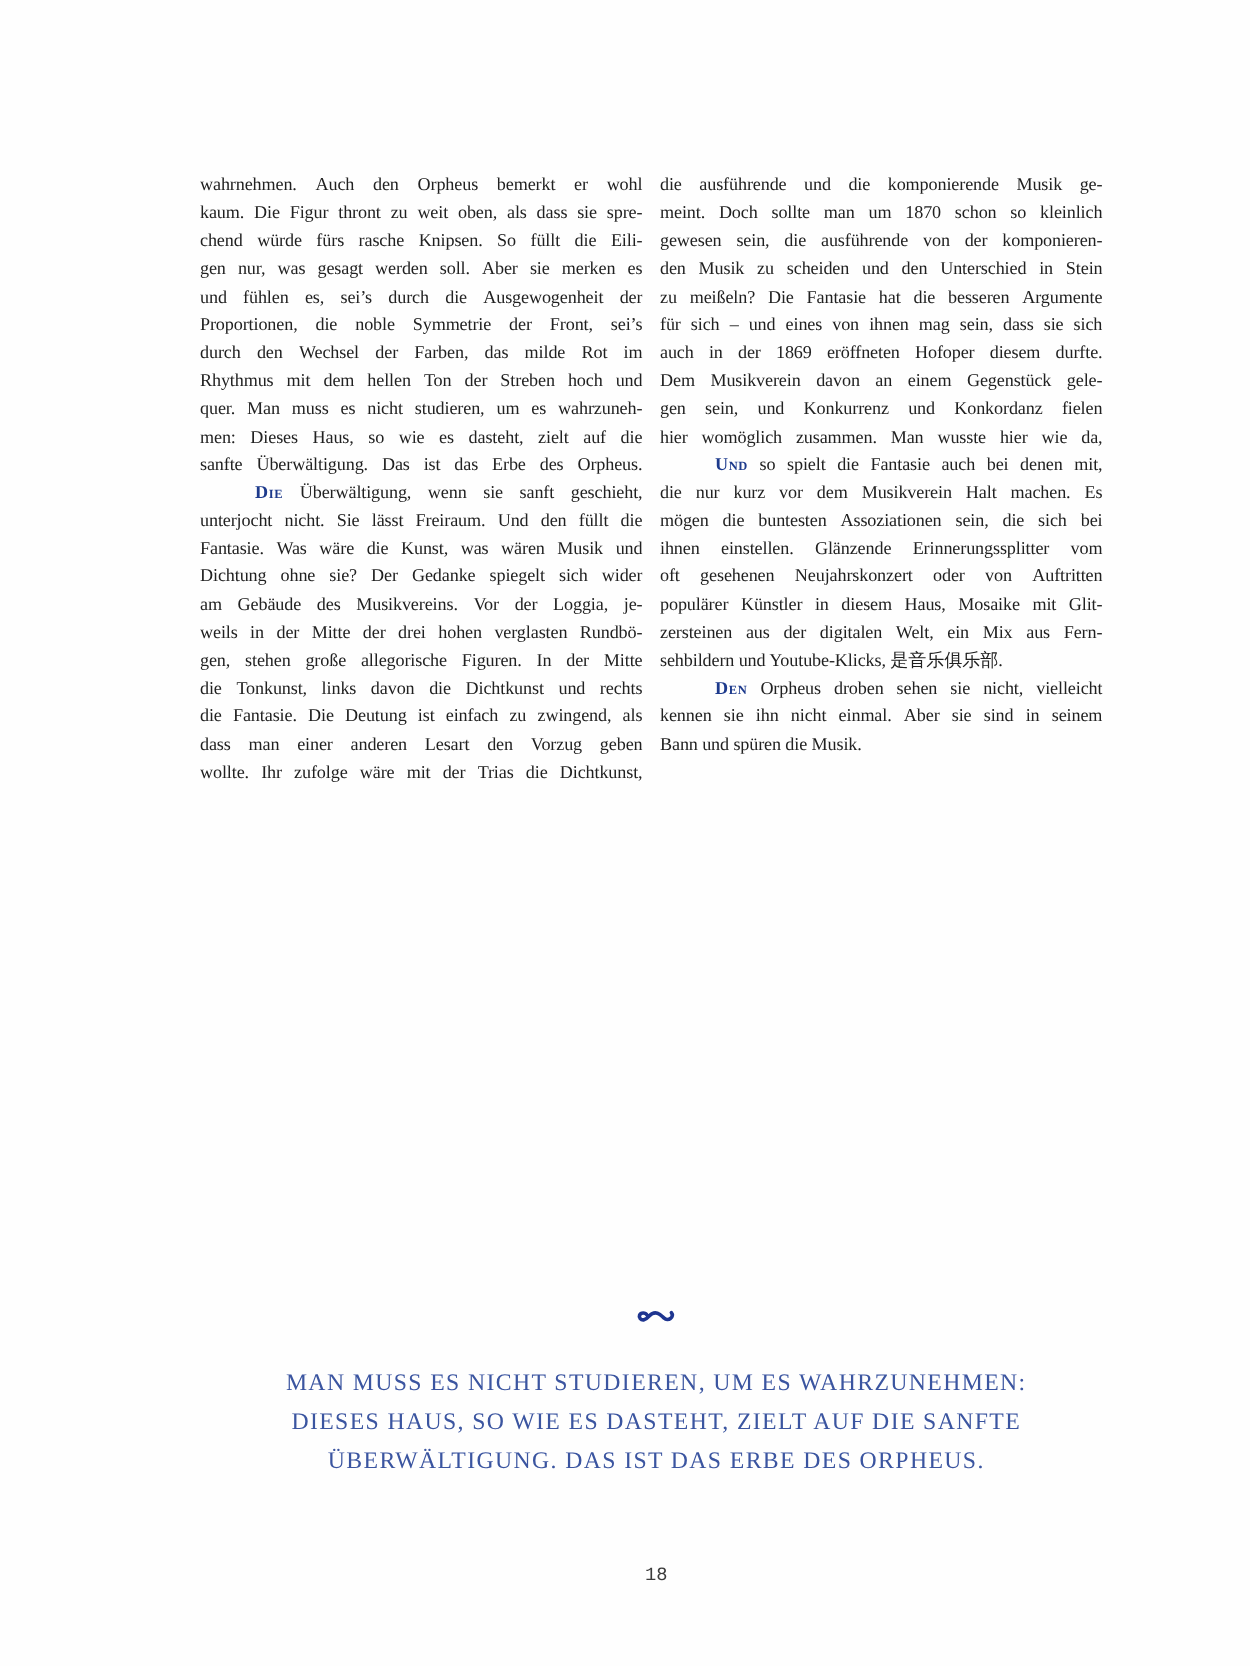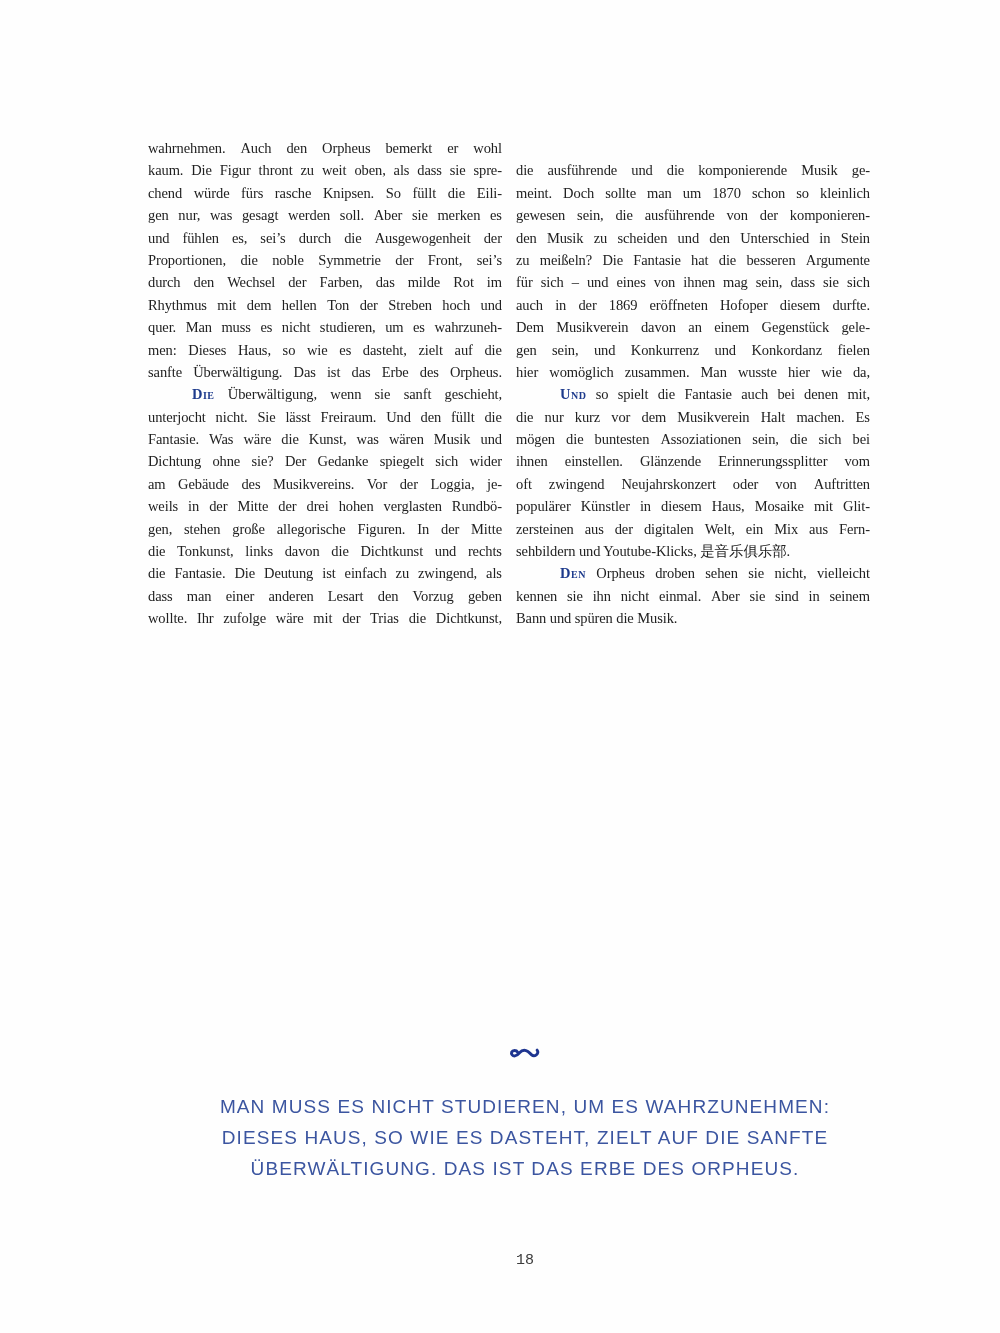--- a/index.html
+++ b/index.html
@@ -1,28 +1,28 @@
 <!DOCTYPE html>
 <html><head>
 <meta charset="utf-8">
 <title>Page 18</title>
 <style>
   html,body{margin:0;padding:0;background:#ffffff;}
   .page{position:relative;width:1000px;height:1333px;background:#fefefe;overflow:hidden;
         font-family:"Liberation Serif","DejaVu Serif",serif;}
-  .text-columns{position:absolute;top:137px;left:148px;width:730px;display:flex;gap:14px;align-items:flex-end;}
+  .text-columns{position:absolute;top:137px;left:160px;width:730px;display:flex;gap:14px;}
   .column{width:354px;overflow:hidden;color:#212121;}
   .line{height:22.4px;line-height:22.4px;font-size:14.5px;letter-spacing:-0.1px;white-space:nowrap;}
   .line.just{display:flex;justify-content:space-between;}
   .line.indent{padding-left:44px;}
   .line .lead{font-variant:small-caps;font-weight:700;color:#1d3a8c;letter-spacing:0.5px;}
   .line:not(.just) .lead{margin-right:4px;}
   .ornament-wrap{position:absolute;top:1044px;left:160px;width:730px;text-align:center;}
   .pull-quote{position:absolute;top:1091px;left:135px;width:780px;text-align:center;
-              font-family:Liberation Sans, sans-serif;
+              font-family:Liberation Serif, serif;
               font-size:19px;line-height:31px;letter-spacing:1.1px;color:#3b55a0;font-weight:400;}
   .page-number{position:absolute;top:1252px;left:160px;width:730px;text-align:center;
                font-family:Liberation Mono, monospace;
                font-size:15px;color:#3c3c3c;}
 </style>
 </head>
 <body>
 
 <div class="page">
 
@@ -398,21 +398,21 @@
         </div>
         <div class="line just">
           <span>ihnen</span>
           <span>einstellen.</span>
           <span>Glänzende</span>
           <span>Erinnerungssplitter</span>
           <span>vom</span>
         </div>
         <div class="line just">
           <span>oft</span>
-          <span>zwingend</span>
+          <span>gesehenen</span>
           <span>Neujahrskonzert</span>
           <span>oder</span>
           <span>von</span>
           <span>Auftritten</span>
         </div>
         <div class="line just">
           <span>populärer</span>
           <span>Künstler</span>
           <span>in</span>
           <span>diesem</span>

